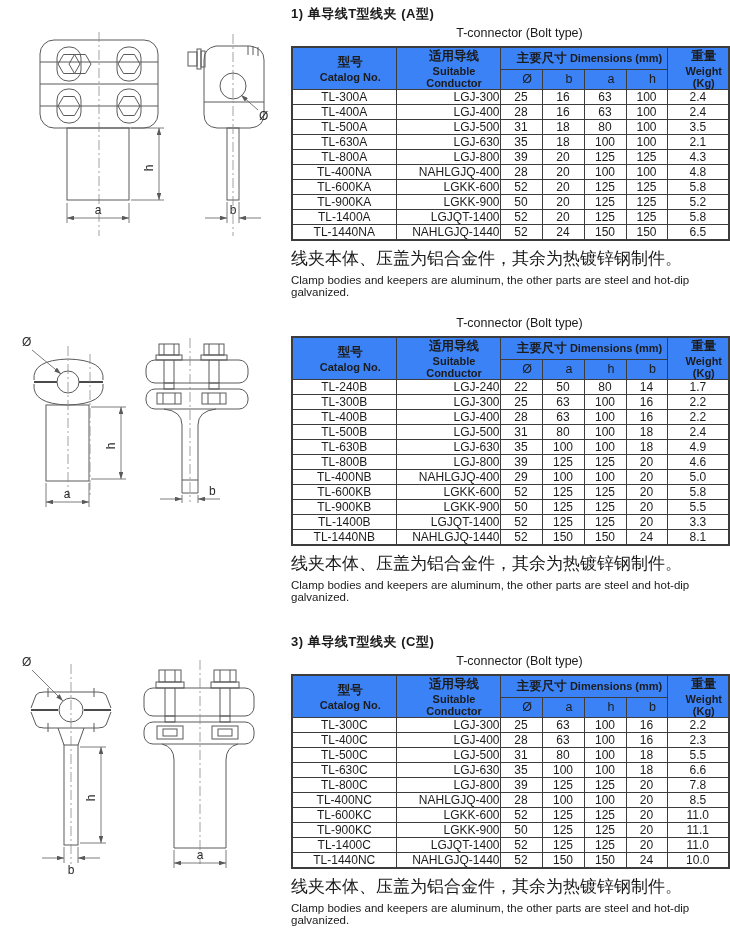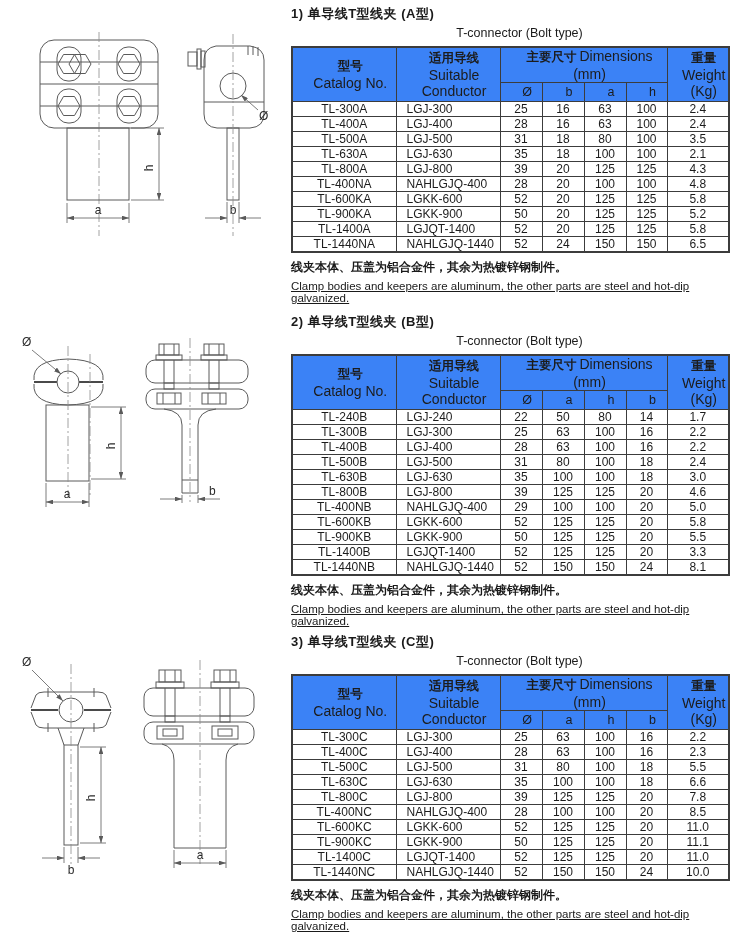--- a/index.html
+++ b/index.html
@@ -12,28 +12,28 @@
   #content-c { top:633px; }
 
   .title-zh { font-size:13px; font-weight:bold; color:#1a1a1a; letter-spacing:0.5px; }
   .title-en { font-size:12.5px; color:#1a1a1a; margin:3px 0 6px 17px;text-align:center; }
 
   table.spec { border-collapse:collapse; width:437px; table-layout:fixed;
                border:2px solid #3c3c3c; }
   table.spec th, table.spec td { border:1px solid #3c3c3c; text-align:center; color:#1c1c1c; }
   table.spec thead th { background:#3b82f6; font-weight:normal;padding-left:12px; }
   .hdr-zh { font-size:12.5px; font-weight:bold; }
-  .hdr-en { font-size:14px; }
+  .hdr-en { font-size:11px;font-weight:bold; }
   tr.hdr-top th { height:21px; font-size:11px; }
   tr.hdr-sub th { height:19px; font-size:12.5px; }
   table.spec tbody td { height:15px; font-size:12px; line-height:14px; }
-  table.spec tbody td:nth-child(2) { text-align:left; padding-left:10px; }
-
-  .note-zh { font-size:12px; font-weight:bold; color:#1a1a1a; margin-top:6px; }
-  .note-en { font-size:11.5px; color:#1a1a1a; margin-top:4px;text-decoration:underline; }
+  table.spec tbody td:nth-child(2) { text-align:right; padding-left:10px; }
+
+  .note-zh { font-size:17px; font-weight:normal; color:#1a1a1a; margin-top:6px; }
+  .note-en { font-size:11.5px; color:#1a1a1a; margin-top:4px; }
 
   .drawing { position:absolute; }
   #drawing-a { left:12px; top:26px; }
   #drawing-b { left:6px;  top:330px; }
   #drawing-c { left:6px;  top:650px; }
   svg .ln   { stroke:#5a5a5a; stroke-width:1; fill:none; }
   svg .thk  { stroke:#4a4a4a; stroke-width:2; fill:none; }
   svg .cl   { stroke:#8a8a8a; stroke-width:0.8; fill:none; stroke-dasharray:10 3 2 3; }
   svg .dim  { stroke:#5a5a5a; stroke-width:0.8; fill:none; }
   svg text  { fill:#2a2a2a; font-size:12px; font-family:"Liberation Sans","DejaVu Sans",sans-serif; }
@@ -291,21 +291,20 @@
       <g>
         <path class="dim" d="M176 165 V173 M192 165 V173"></path>
         <line class="dim" x1="154" y1="169" x2="176" y2="169" marker-end="url(#arB)"></line>
         <line class="dim" x1="214" y1="169" x2="192" y2="169" marker-end="url(#arB)"></line>
         <text x="203" y="165">b</text>
       </g>
     </svg>
   </div>
 
   <div class="content" id="content-b">
-    <div class="title-zh">2) 单导线T型线夹 (B型)</div>
     <div class="title-en">T-connector (Bolt type)</div>
     <table class="spec">
       <colgroup>
           <col style="width:104px">
           <col style="width:104px">
           <col style="width:42px">
           <col style="width:42px">
           <col style="width:42px">
           <col style="width:41px">
           <col style="width:62px">
@@ -361,21 +360,21 @@
             <td>18</td>
             <td>2.4</td>
           </tr>
           <tr>
             <td>TL-630B</td>
             <td>LGJ-630</td>
             <td>35</td>
             <td>100</td>
             <td>100</td>
             <td>18</td>
-            <td>3.0</td>
+            <td>4.9</td>
           </tr>
           <tr>
             <td>TL-800B</td>
             <td>LGJ-800</td>
             <td>39</td>
             <td>125</td>
             <td>125</td>
             <td>20</td>
             <td>4.6</td>
           </tr>

